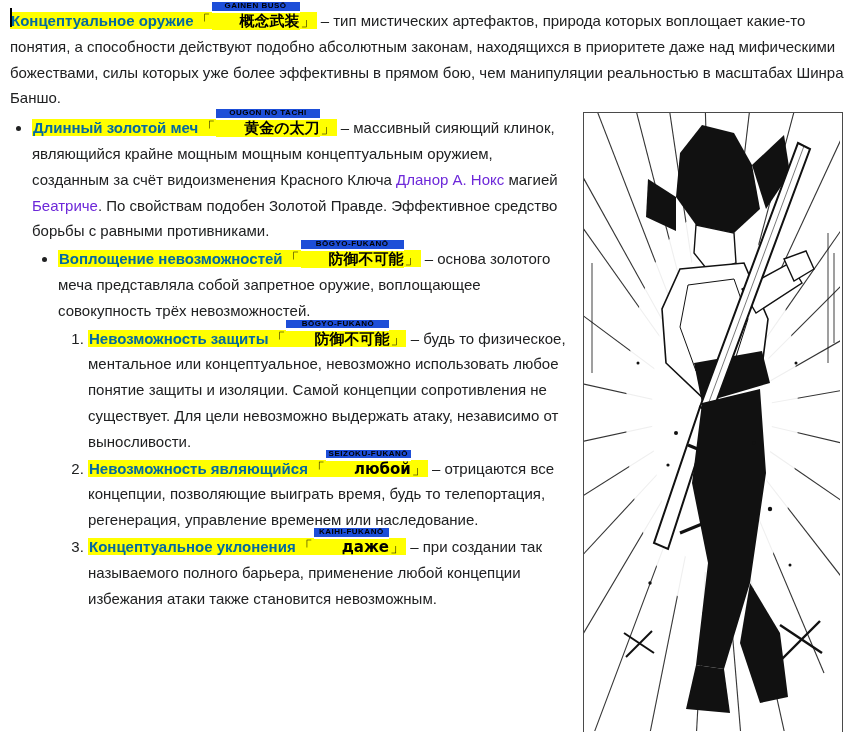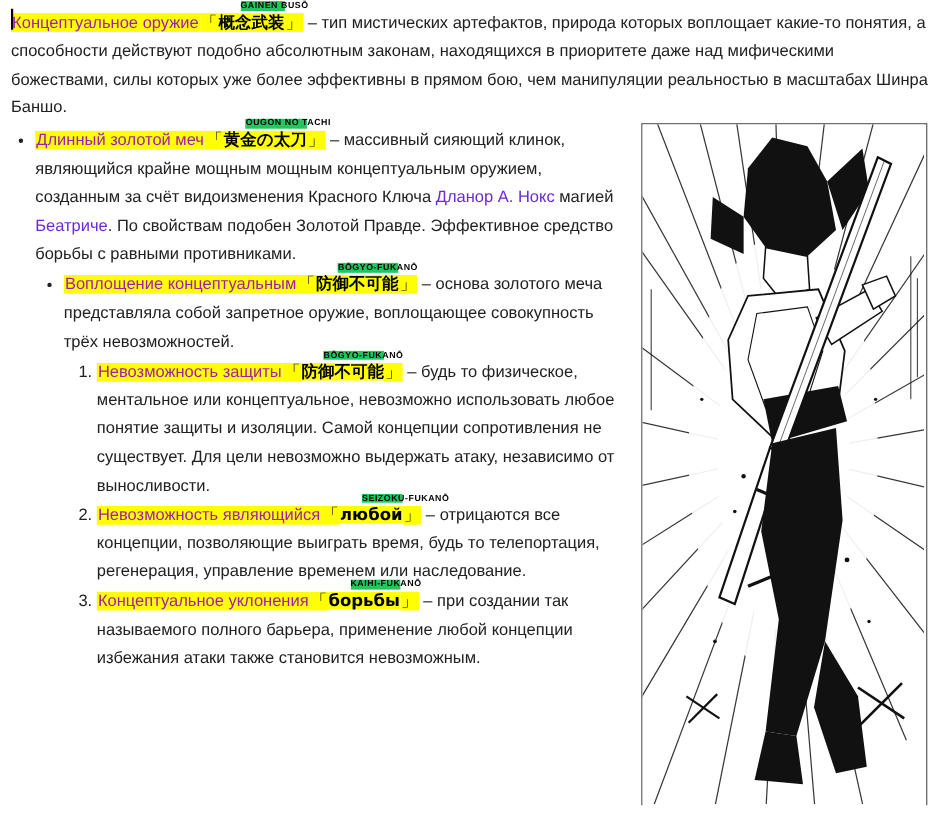--- a/index.html
+++ b/index.html
@@ -29,22 +29,22 @@
   p.intro {
     margin: 0 0 4px 0;
     font-size: 15px;
     line-height: 1.72;
     width: 836px;
     text-align: left;
   }
   .hl {
     background: #ffff00;
     padding: 0 1px;
-    font-weight: normal;
-    color: #a21caf;
+    font-weight: bold;
+    color: #0369a1;
   }
   .hl-plain {
     background: #ffff00;
     padding: 0 1px;
     color: #000;
   }
   .ruby {
     display: inline-block;
     position: relative;
     vertical-align: baseline;
@@ -52,36 +52,36 @@
     line-height: 1.1;
   }
   .ruby > .rb {
     display: block;
     font-size: 15px;
     font-weight: bold;
     background: #ffff00;
     color: #000;
     letter-spacing: 0px;
     font-family: "DejaVu Sans", sans-serif;
+    padding-left: 28px;
   }
   .ruby > .rt {
     display: block;
     position: absolute;
     top: -11px;
     left: 0;
     right: 0;
     font-size: 8px;
     font-weight: bold;
-    background: #22c55e;
+    background: #1d4ed8;
     color: #000;
     letter-spacing: 0.5px;
     white-space: nowrap;
     text-align: center;
     font-family: "Liberation Sans", sans-serif;
-    margin-left: 20px;
   }
   .wlink {
     color: #6d28d9;
     text-decoration: none;
   }
   ul.lvl1 {
     margin: 0;
     padding-left: 22px;
     list-style-type: disc;
   }
@@ -154,31 +154,31 @@
     <span class="hl">Концептуальное оружие</span><span class="hl-plain">「</span><span class="ruby"><span class="rt">GAINEN BUSŌ</span><span class="rb">概念武装</span></span><span class="hl-plain">」</span><span> – тип мистических артефактов, природа которых воплощает какие-то понятия, а способности действуют подобно абсолютным законам, находящихся в приоритете даже над мифическими божествами, силы которых уже более эффективны в прямом бою, чем манипуляции реальностью в масштабах Шинра Баншо.</span>
   </p>
 
   <div class="content-col">
     <ul class="lvl1">
       <li>
         <span class="li-body"><span class="hl">Длинный золотой меч</span><span class="hl-plain">「</span><span class="ruby"><span class="rt">OUGON NO TACHI</span><span class="rb">黄金の太刀</span></span><span class="hl-plain">」</span><span> – массивный сияющий клинок, являющийся крайне мощным мощным концептуальным оружием, созданным за счёт видоизменения Красного Ключа </span><a class="wlink" href="#">Дланор А. Нокс</a><span> магией </span><a class="wlink" href="#">Беатриче</a><span>. По свойствам подобен Золотой Правде. Эффективное средство борьбы с равными противниками.</span></span>
 
         <ul class="lvl2">
           <li>
-            <span class="hl">Воплощение концептуальным</span><span class="hl-plain">「</span><span class="ruby"><span class="rt">BŌGYO-FUKANŌ</span><span class="rb">防御不可能</span></span><span class="hl-plain">」</span><span> – основа золотого меча представляла собой запретное оружие, воплощающее совокупность трёх невозможностей.</span>
+            <span class="hl">Воплощение невозможностей</span><span class="hl-plain">「</span><span class="ruby"><span class="rt">BŌGYO-FUKANŌ</span><span class="rb">防御不可能</span></span><span class="hl-plain">」</span><span> – основа золотого меча представляла собой запретное оружие, воплощающее совокупность трёх невозможностей.</span>
 
             <ol class="lvl3">
               <li>
                 <span class="hl">Невозможность защиты</span><span class="hl-plain">「</span><span class="ruby"><span class="rt">BŌGYO-FUKANŌ</span><span class="rb">防御不可能</span></span><span class="hl-plain">」</span><span> – будь то физическое, ментальное или концептуальное, невозможно использовать любое понятие защиты и изоляции. Самой концепции сопротивления не существует. Для цели невозможно выдержать атаку, независимо от выносливости.</span>
               </li>
               <li>
                 <span class="hl">Невозможность являющийся</span><span class="hl-plain">「</span><span class="ruby"><span class="rt">SEIZOKU-FUKANŌ</span><span class="rb">любой</span></span><span class="hl-plain">」</span><span> – отрицаются все концепции, позволяющие выиграть время, будь то телепортация, регенерация, управление временем или наследование.</span>
               </li>
               <li>
-                <span class="hl">Концептуальное уклонения</span><span class="hl-plain">「</span><span class="ruby"><span class="rt">KAIHI-FUKANŌ</span><span class="rb">борьбы</span></span><span class="hl-plain">」</span><span> – при создании так называемого полного барьера, применение любой концепции избежания атаки также становится невозможным.</span>
+                <span class="hl">Концептуальное уклонения</span><span class="hl-plain">「</span><span class="ruby"><span class="rt">KAIHI-FUKANŌ</span><span class="rb">даже</span></span><span class="hl-plain">」</span><span> – при создании так называемого полного барьера, применение любой концепции избежания атаки также становится невозможным.</span>
               </li>
             </ol>
           </li>
         </ul>
       </li>
     </ul>
   </div>
 
   <div class="manga-frame">
     <svg width="256" height="618" viewBox="0 0 256 618" xmlns="http://www.w3.org/2000/svg">

